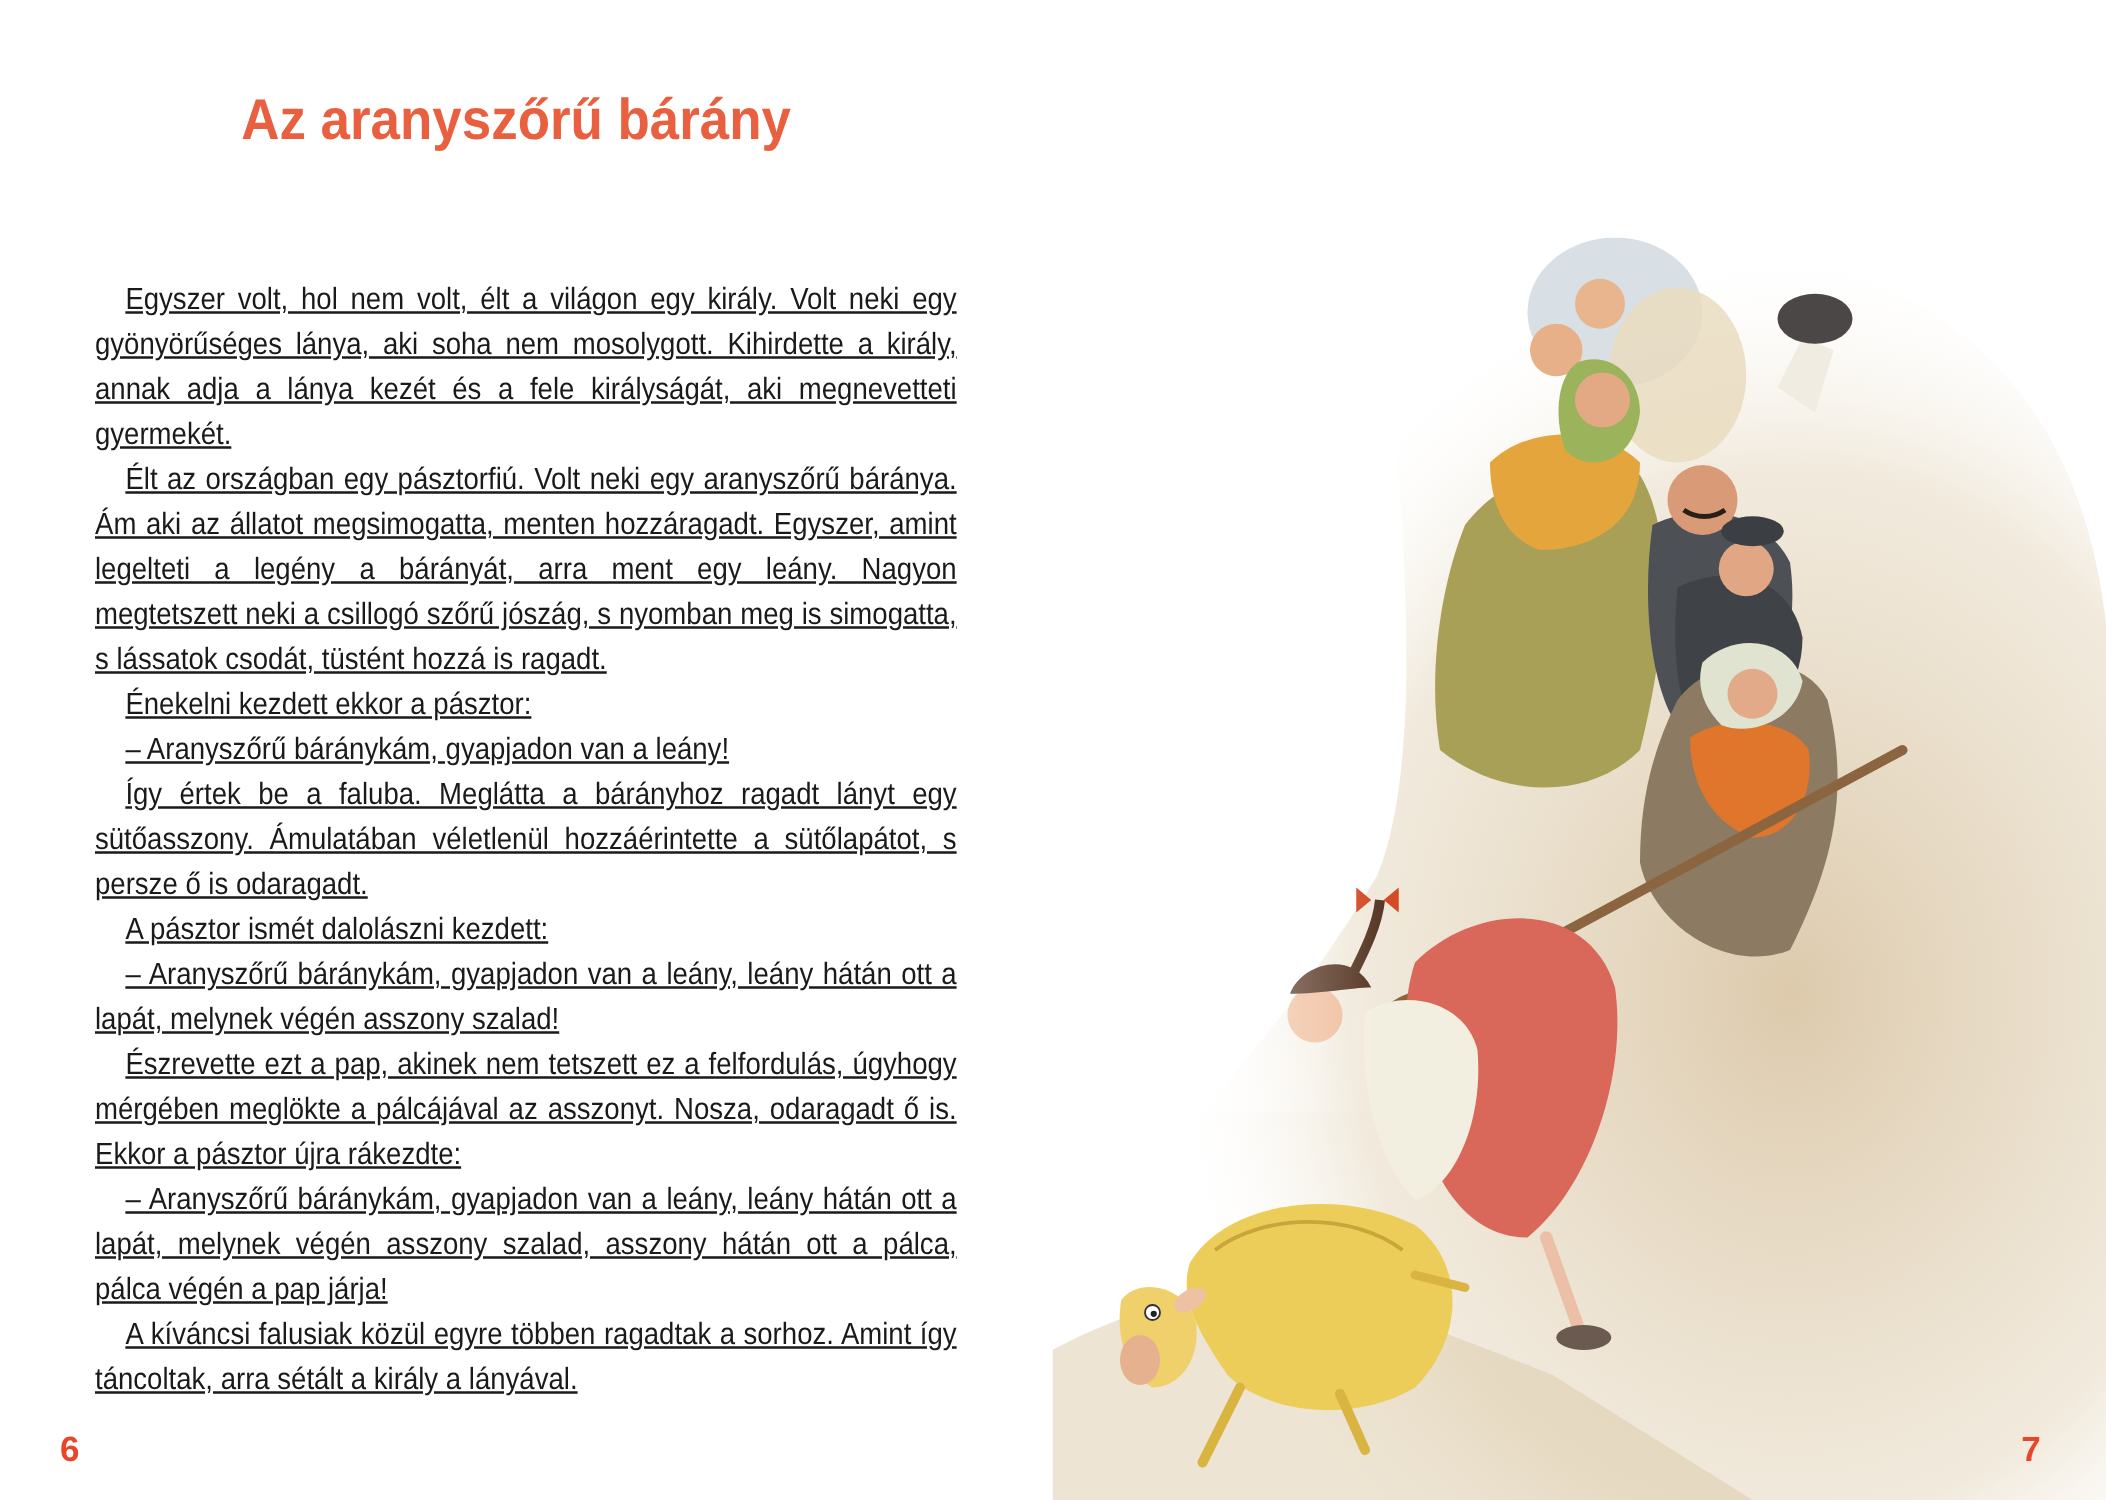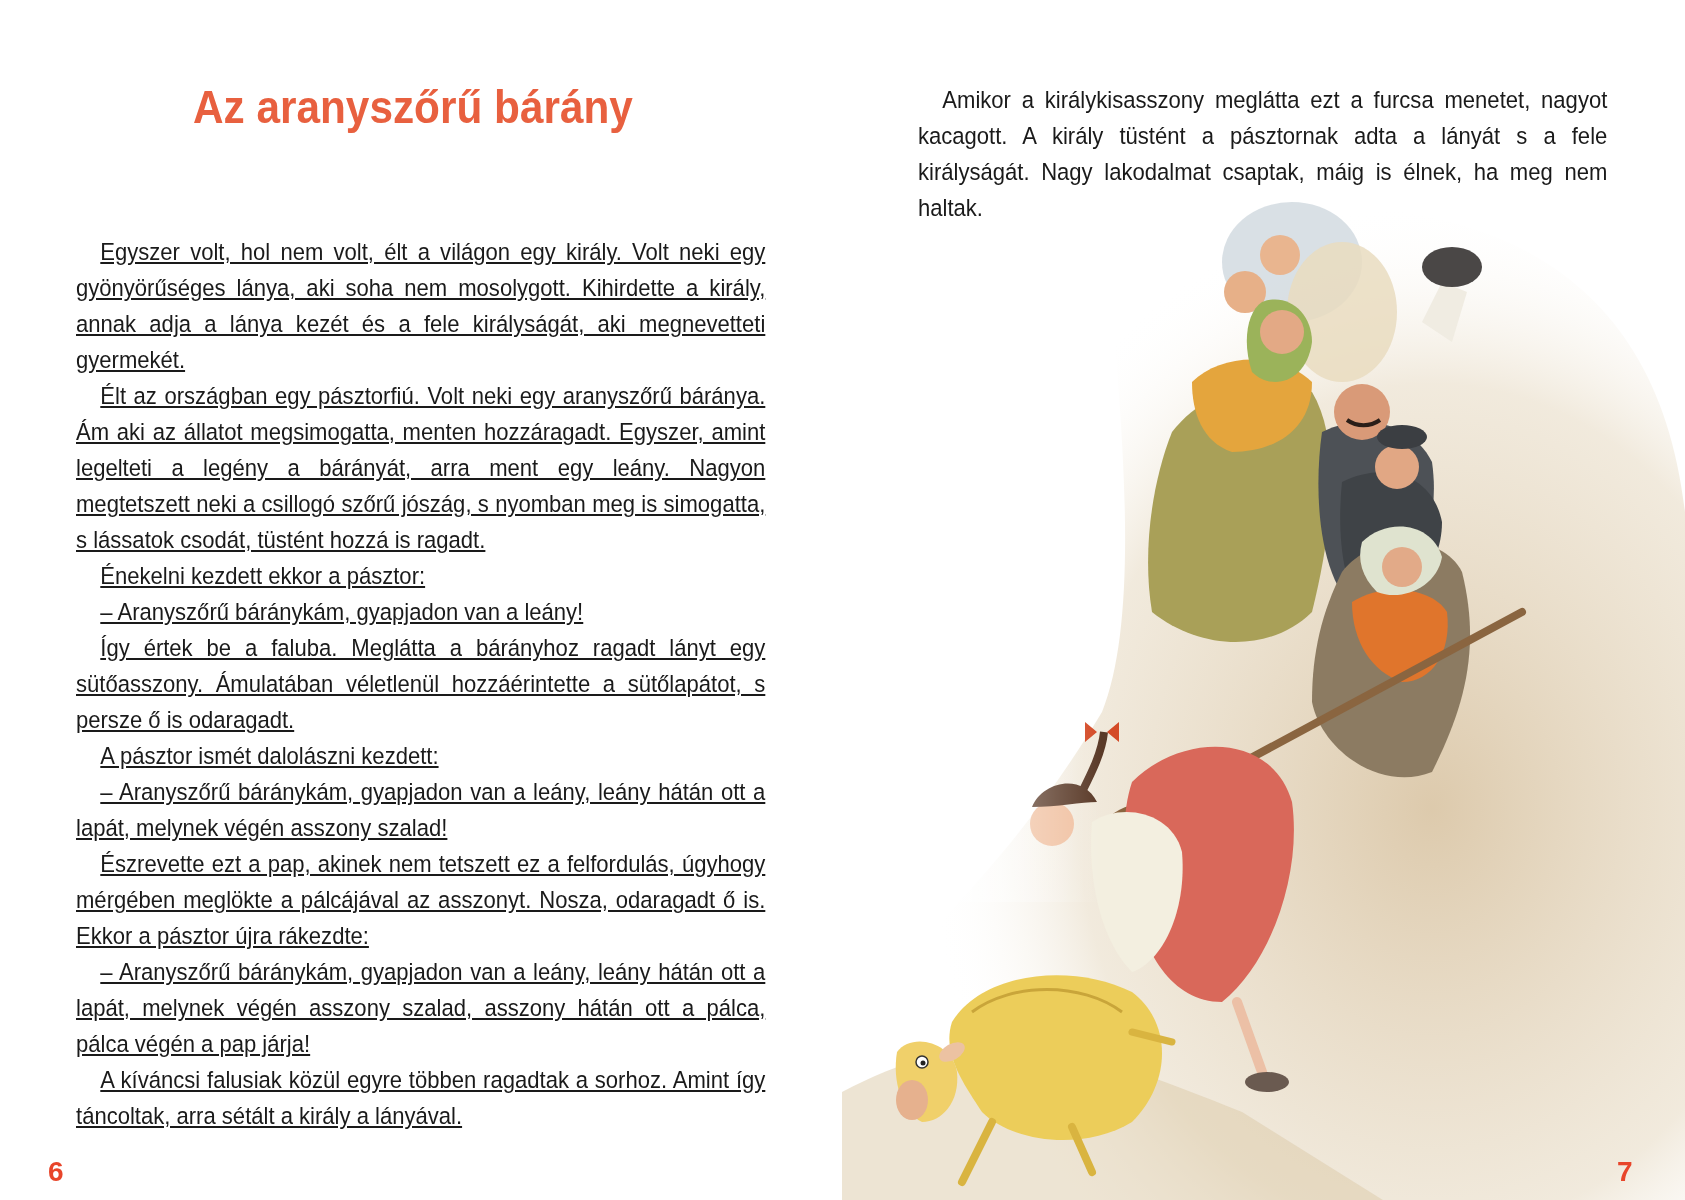--- a/index.html
+++ b/index.html
@@ -1,18 +1,18 @@
 <!DOCTYPE html>
 <html><head>
 <meta charset="utf-8">
 <style>
   html, body { margin: 0; padding: 0; background: #ffffff; }
   body { width: 1685px; height: 1200px; position: relative; overflow: hidden; font-family: "Liberation Sans", sans-serif; color: #1a1a1a; }
   .spread { position: absolute; inset: 0; }
-  .page { position: absolute; top: 12px; height: 944px; }
+  .page { position: absolute; top: 0; height: 944px; }
   .page-left { left: 0; width: 842px; }
   .page-right { left: 842px; width: 843px; }
 
   .title {
     position: absolute; left: 193px; top: 68px;
     font-family: "Liberation Sans", sans-serif; font-weight: bold;
     font-size: 46px; color: #e8603f; letter-spacing: 0px; margin: 0;
     transform: scaleX(0.92); transform-origin: left top;
   }
 
@@ -123,19 +123,16 @@
       <circle cx="81" cy="1051" r="2.5" fill="#222"></circle>
       <ellipse cx="110" cy="1040" rx="14" ry="8" fill="#ecc2a2" transform="rotate(-30 110 1040)"></ellipse>
       <line x1="150" y1="1110" x2="120" y2="1170" stroke="#d9b440" stroke-width="8" stroke-linecap="round"></line>
       <line x1="230" y1="1115" x2="250" y2="1160" stroke="#d9b440" stroke-width="8" stroke-linecap="round"></line>
       <line x1="290" y1="1020" x2="330" y2="1030" stroke="#d9b440" stroke-width="7" stroke-linecap="round"></line>
 
       <rect x="0" y="0" width="843" height="190" fill="#ffffff" opacity="0.9"></rect>
       <rect x="0" y="190" width="260" height="700" fill="url(#fadeLeft)"></rect>
     </svg>
 
-    <div class="right-text">
-      <p>Amikor a királykisasszony meglátta ezt a furcsa menetet, nagyot kacagott. A király tüstént a pásztornak adta a lányát s a fele királyságát. Nagy lakodalmat csaptak, máig is élnek, ha meg nem haltak.</p>
-    </div>
     <div class="page-number pn-right">7</div>
   </div>
 
 </div>
 
 </body></html>

